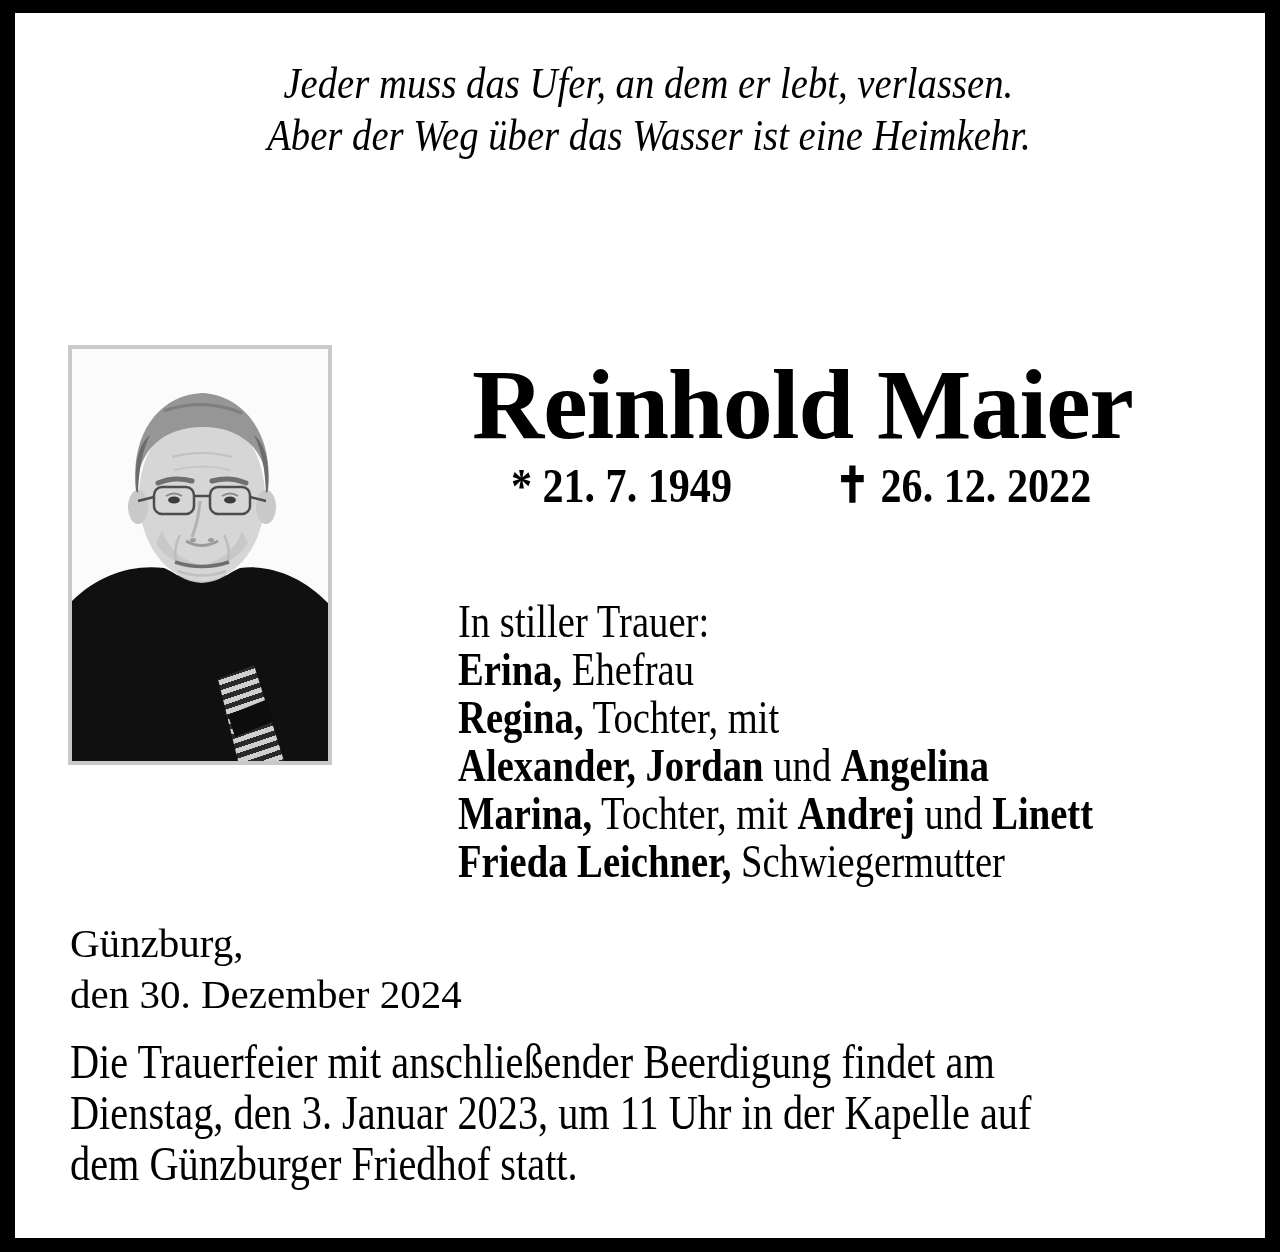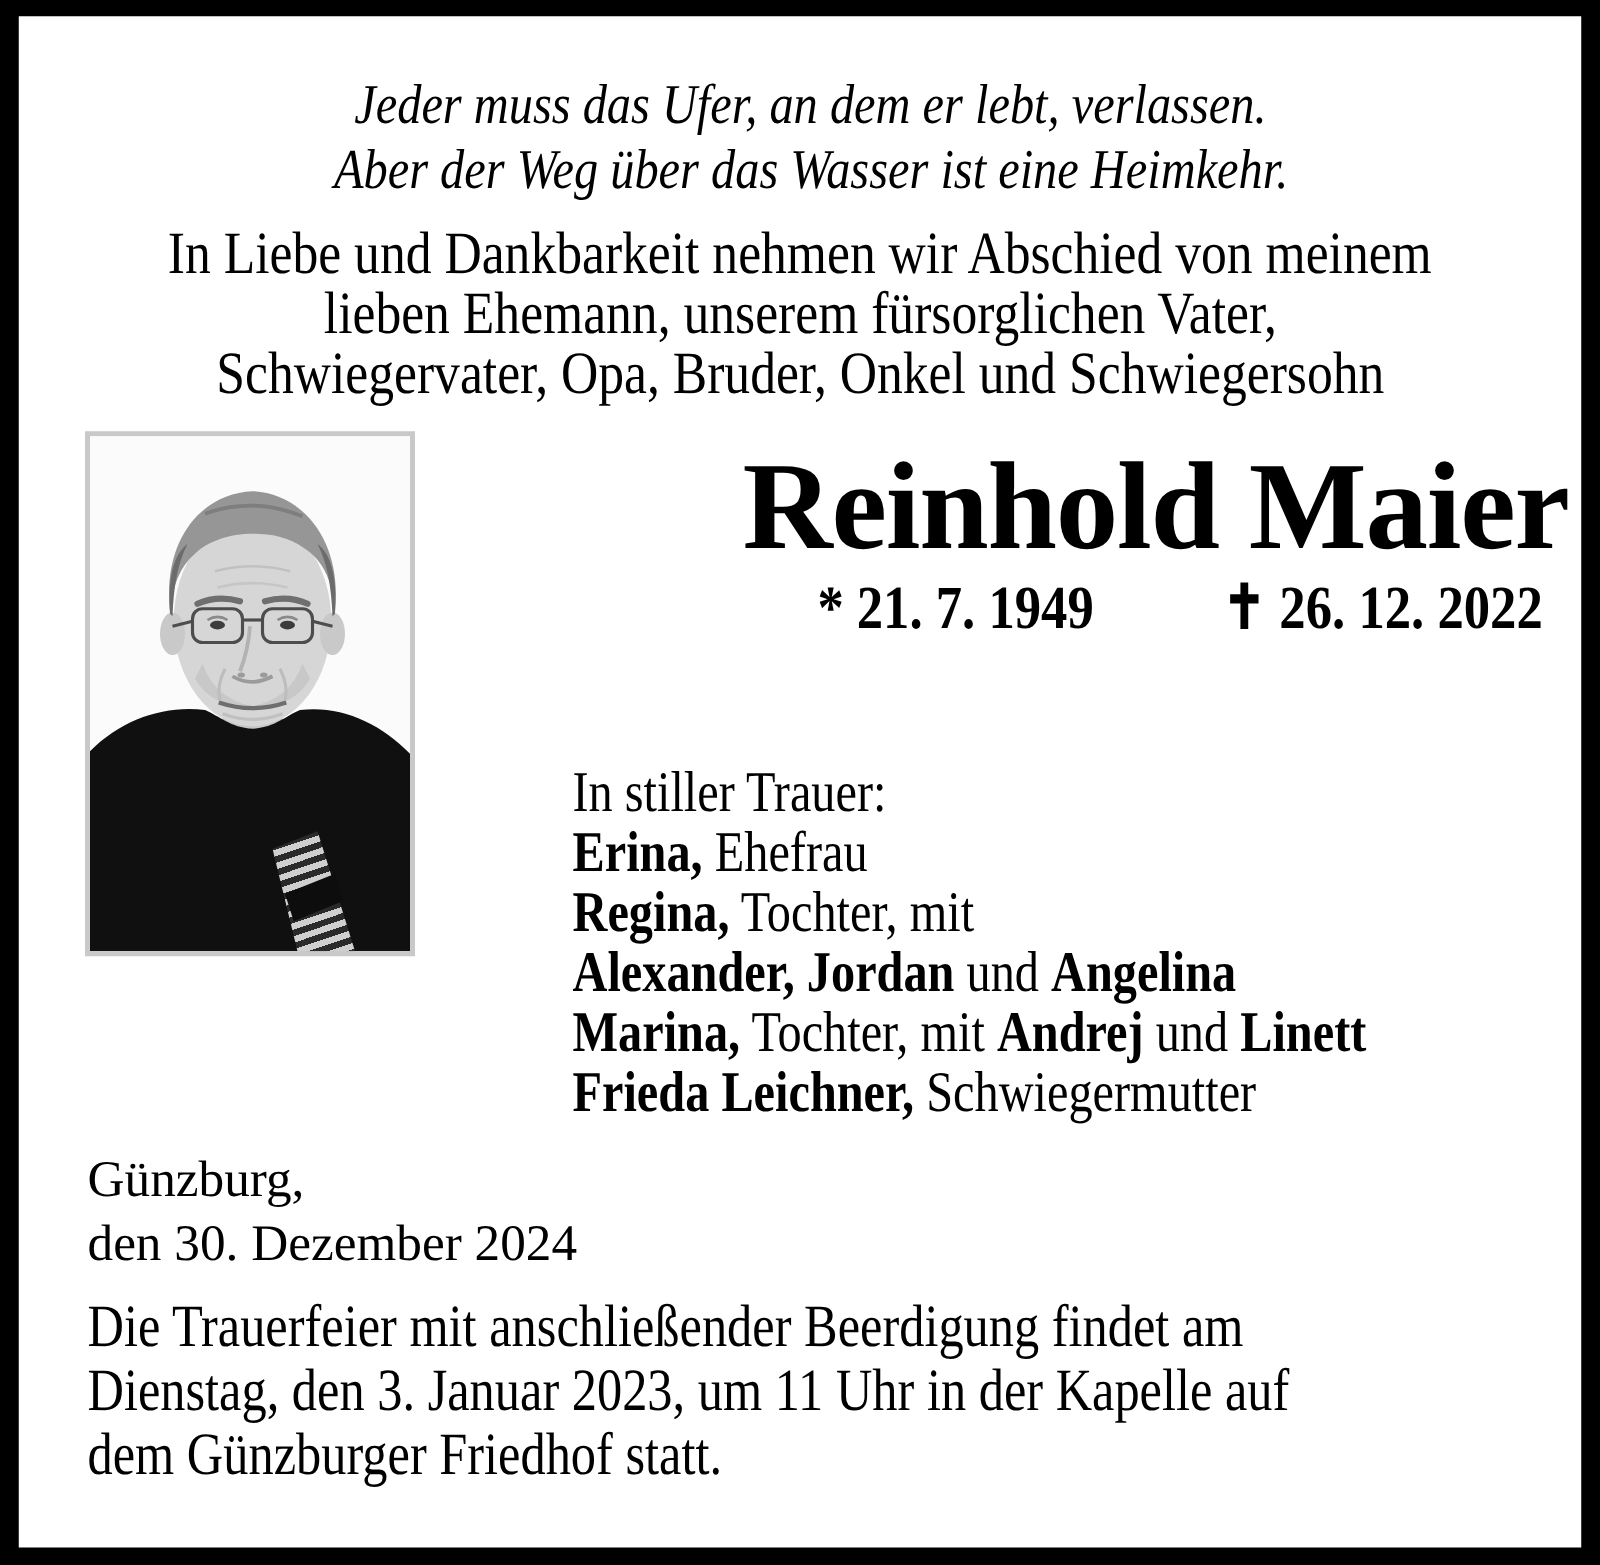--- a/index.html
+++ b/index.html
@@ -24,51 +24,46 @@
 
   .intro { left:0; right:0; top:166px; text-align:center; }
   .intro .line { height:48px; line-height:48px; font-size:48px; }
 
   .photo-frame {
     left:53px; top:332px; width:256px; height:412px;
     border:4px solid #c9c9c9; background:#fafafa;
   }
   .photo-frame svg { display:block; }
 
-  .name-col { left:335px; top:340px; width:905px; text-align:right; }
+  .name-col { left:335px; top:340px; width:905px; text-align:center; }
   .name { margin:0; font-size:100px; line-height:104px; font-weight:bold; letter-spacing:-1px; white-space:nowrap; }
   .dates { font-size:49px; font-weight:bold; }
   .date  { display:inline-block; white-space:nowrap; }
   .date + .date { margin-left:52px; }
   .date .sym { display:inline-block; margin-right:12px; }
 
-  .mourners { left:443px; top:585px;margin-top:12px; }
+  .mourners { left:443px; top:585px; }
   .m-line { height:48px; line-height:48px; font-size:46px; white-space:nowrap; }
 
   .place-date { left:55px; top:905px; font-size:41px; line-height:51px; }
   .place { font-weight:normal; }
 
   .funeral { left:55px; top:1023px; }
   .f-line { height:51px; line-height:51px; font-size:48px; white-space:nowrap; }
 </style>
 </head>
 <body>
 
 <div class="page">
 
   <div class="abs quote">
     <div class="line"><span class="cond-c">Jeder muss das Ufer, an dem er lebt, verlassen.</span></div>
     <div class="line"><span class="cond-c">Aber der Weg über das Wasser ist eine Heimkehr.</span></div>
   </div>
 
-  <div class="abs intro">
-    <div class="line"><span class="cond-c">In Liebe und Dankbarkeit nehmen wir Abschied von meinem</span></div>
-    <div class="line"><span class="cond-c">lieben Ehemann, unserem fürsorglichen Vater,</span></div>
-    <div class="line"><span class="cond-c">Schwiegervater, Opa, Bruder, Onkel und Schwiegersohn</span></div>
-  </div>
 
   <div class="abs photo-frame">
     <svg viewBox="0 0 256 412" width="256" height="412">
       <rect width="256" height="412" fill="#fbfbfb"></rect>
 
       <rect x="106" y="198" width="48" height="56" fill="#c6c6c6"></rect>
       <path d="M106,226 q24,16 48,0 v30 h-48 z" fill="#a9a9a9"></path>
 
       <ellipse cx="130" cy="148" rx="63" ry="84" fill="#d6d6d6"></ellipse>
       <path d="M90,182 q10,28 40,34 q-32,2 -46,-22 z" fill="#c2c2c2" opacity="0.7"></path>

